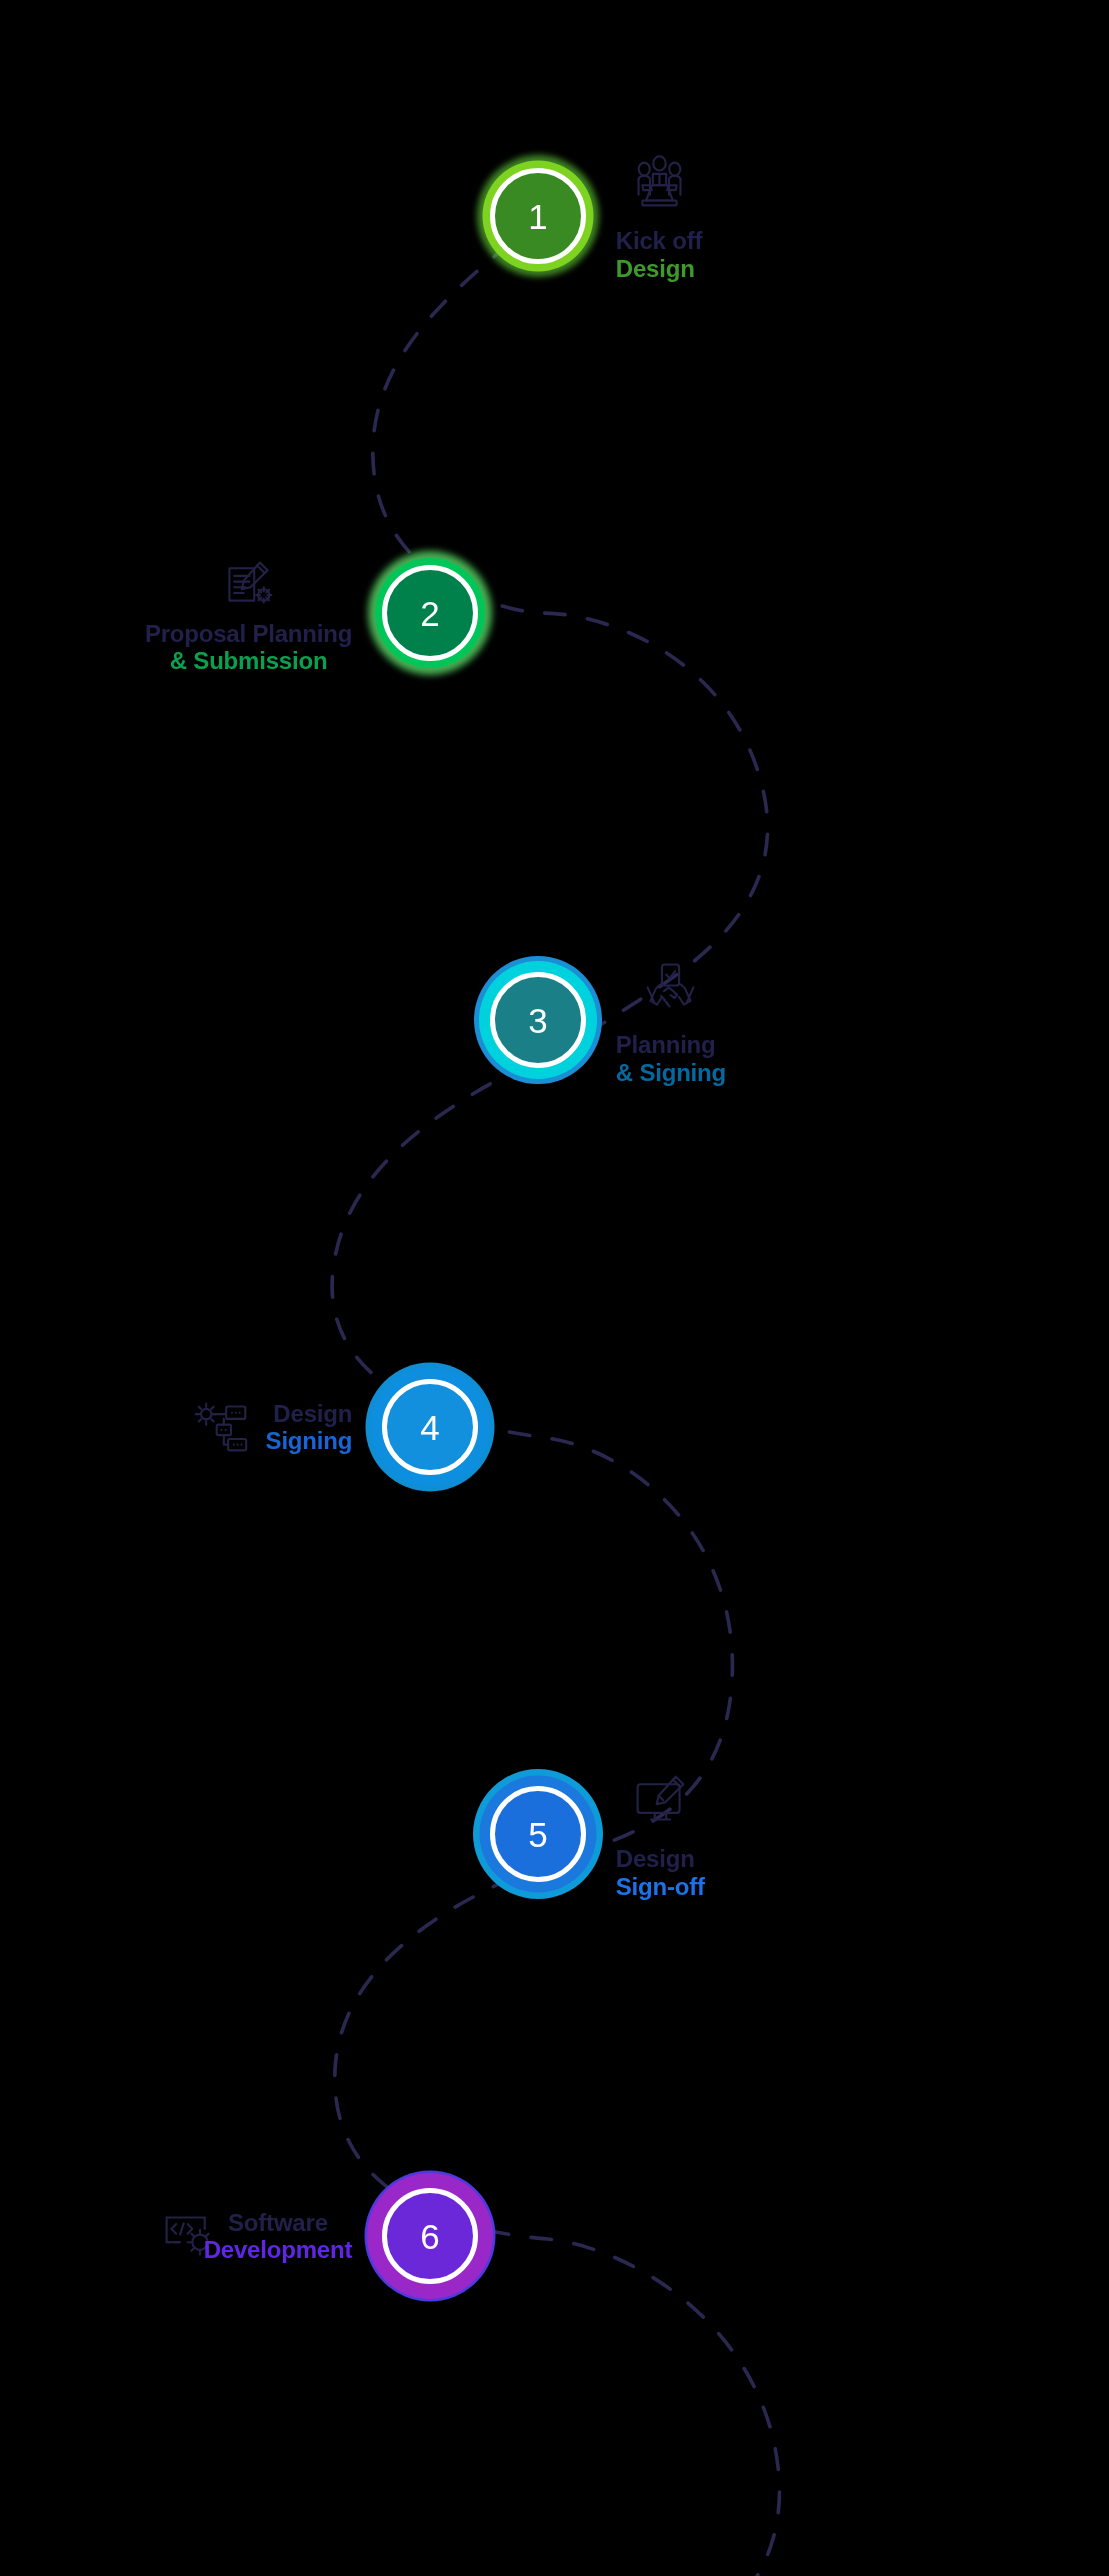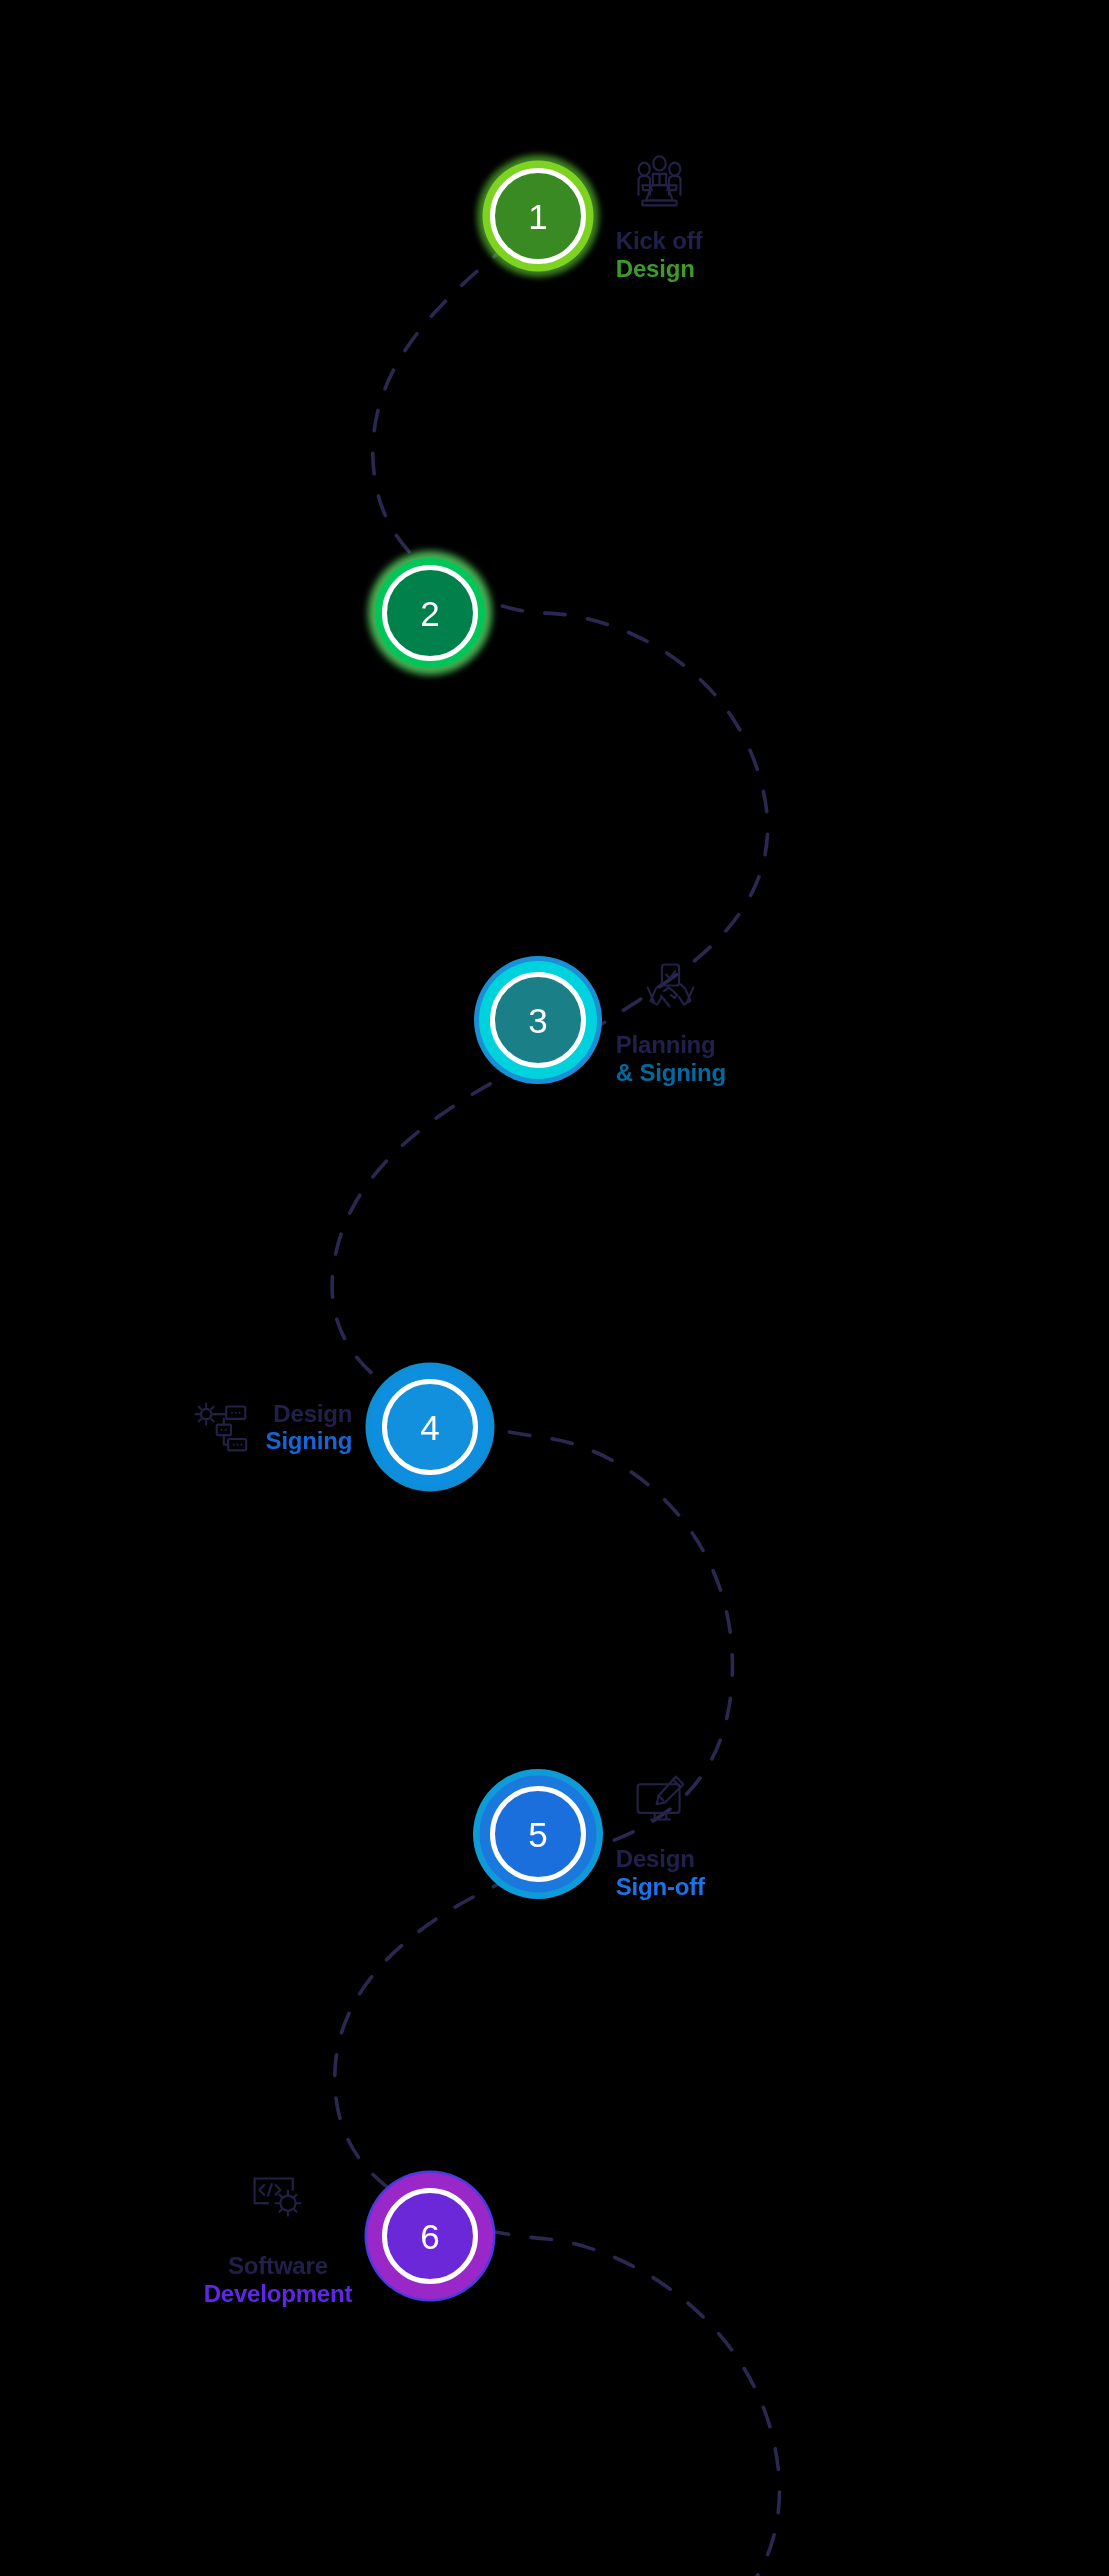--- a/index.html
+++ b/index.html
@@ -157,20 +157,36 @@
   </div>
 
   <div class="step left" style="top:528px;">
     <div class="badge">
       <span class="halo" style="width:124px;height:124px;background:#5ce06a;opacity:.78;filter:blur(3.6px);"></span>
       <span class="halo" style="width:110px;height:110px;background:#00c65a;"></span>
       <div class="core" style="background:#00804a;">
         <span class="num">2</span>
       </div>
     </div>
+    <div class="cluster" style="flex-direction:column; align-items:center; gap:4.1px;">
+      <span class="step-icon" style="align-self:center;margin-left:-36px;">
+        <svg viewBox="0 0 64 64" fill="none" stroke="#232146" stroke-width="2.2" stroke-linecap="round" stroke-linejoin="round">
+          <path d="M12 16h26v34H12z"></path>
+          <path d="M17 24h16M17 30h16M17 36h12M17 42h10"></path>
+          <path d="M44 10l8 8-18 18-9 2 2-9z"></path>
+          <path d="M41 13l8 8"></path>
+          <circle cx="48" cy="44" r="6"></circle>
+          <path d="M48 36v4M48 48v4M40 44h4M52 44h4M42.5 38.5l2.8 2.8M50.7 46.7l2.8 2.8M42.5 49.5l2.8-2.8M50.7 41.3l2.8-2.8"></path>
+        </svg>
+      </span>
+      <div class="labels" style="text-align:center;align-items:center;margin-left:-36px;">
+        <span class="line1" style="color:#20204b">Proposal Planning</span>
+        <span class="line2" style="color:#0aa14e">&amp; Submission</span>
+      </div>
+    </div>
   </div>
 
   <div class="step right" style="top:935px;">
     <div class="badge">
       <span class="halo" style="width:128px;height:128px;background:#1a8fd6;"></span>
       <span class="halo" style="width:118px;height:118px;background:#00d2dd;"></span>
       <div class="core" style="background:#1a7f86;">
         <span class="num">3</span>
       </div>
     </div>
@@ -254,21 +270,21 @@
 
   <div class="step left" style="top:2151px;">
     <div class="badge">
       <span class="halo" style="width:131px;height:131px;background:#4b3ae0;"></span>
       <span class="halo" style="width:126px;height:126px;background:#9a27c8;"></span>
       <span class="halo" style="width: 115px; height: 115px; background: rgb(154, 39, 200);"></span>
       <div class="core" style="background:#6a28d8;border-width:5.7px;">
         <span class="num">6</span>
       </div>
     </div>
-    <div class="cluster" style="flex-direction:column;gap:23px;">
+    <div class="cluster" style="gap:23px;">
       <span class="step-icon" style="align-self:center;margin-left:-41px;">
         <svg viewBox="0 0 64 64" fill="none" stroke="#232146" stroke-width="2.2" stroke-linecap="round" stroke-linejoin="round">
           <path d="M8 12h40v12"></path>
           <path d="M8 12v26h14"></path>
           <path d="M8 38h4M16 38h6"></path>
           <path d="M18 19l-5 5 5 5M30 19l5 5-5 5M26 18l-4 12"></path>
           <circle cx="43" cy="38" r="8"></circle>
           <path d="M43 25v4M43 47v4M30 38h4M52 38h4M34 29l3 3M49 44l3 3M34 47l3-3M49 32l3-3"></path>
         </svg>
       </span>

